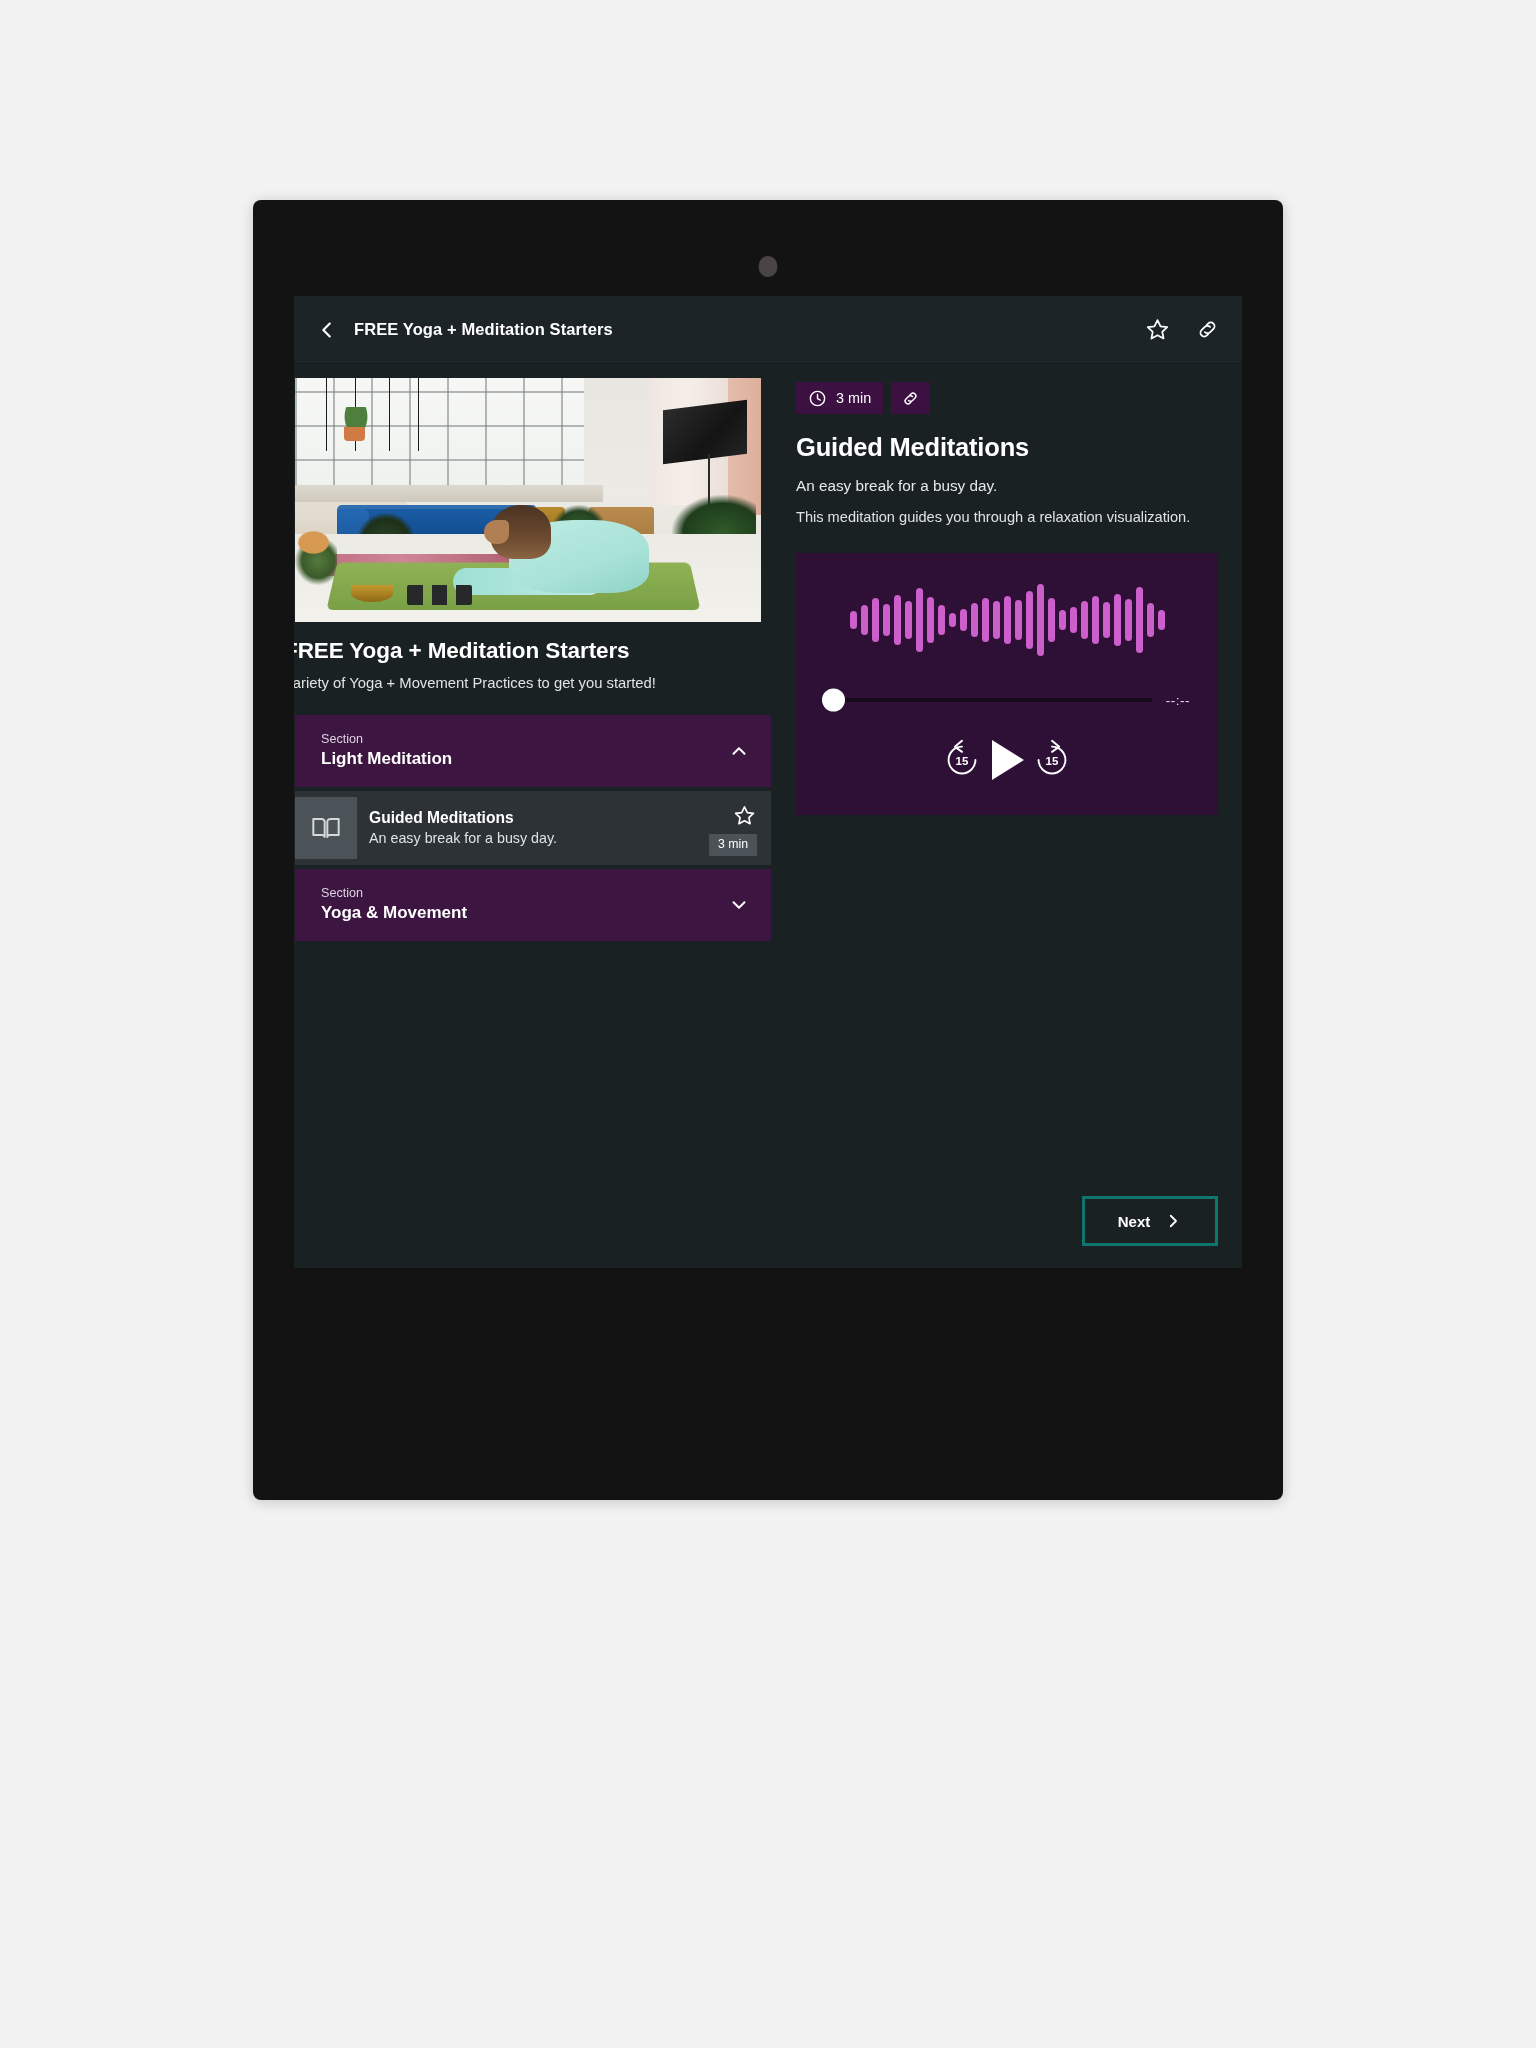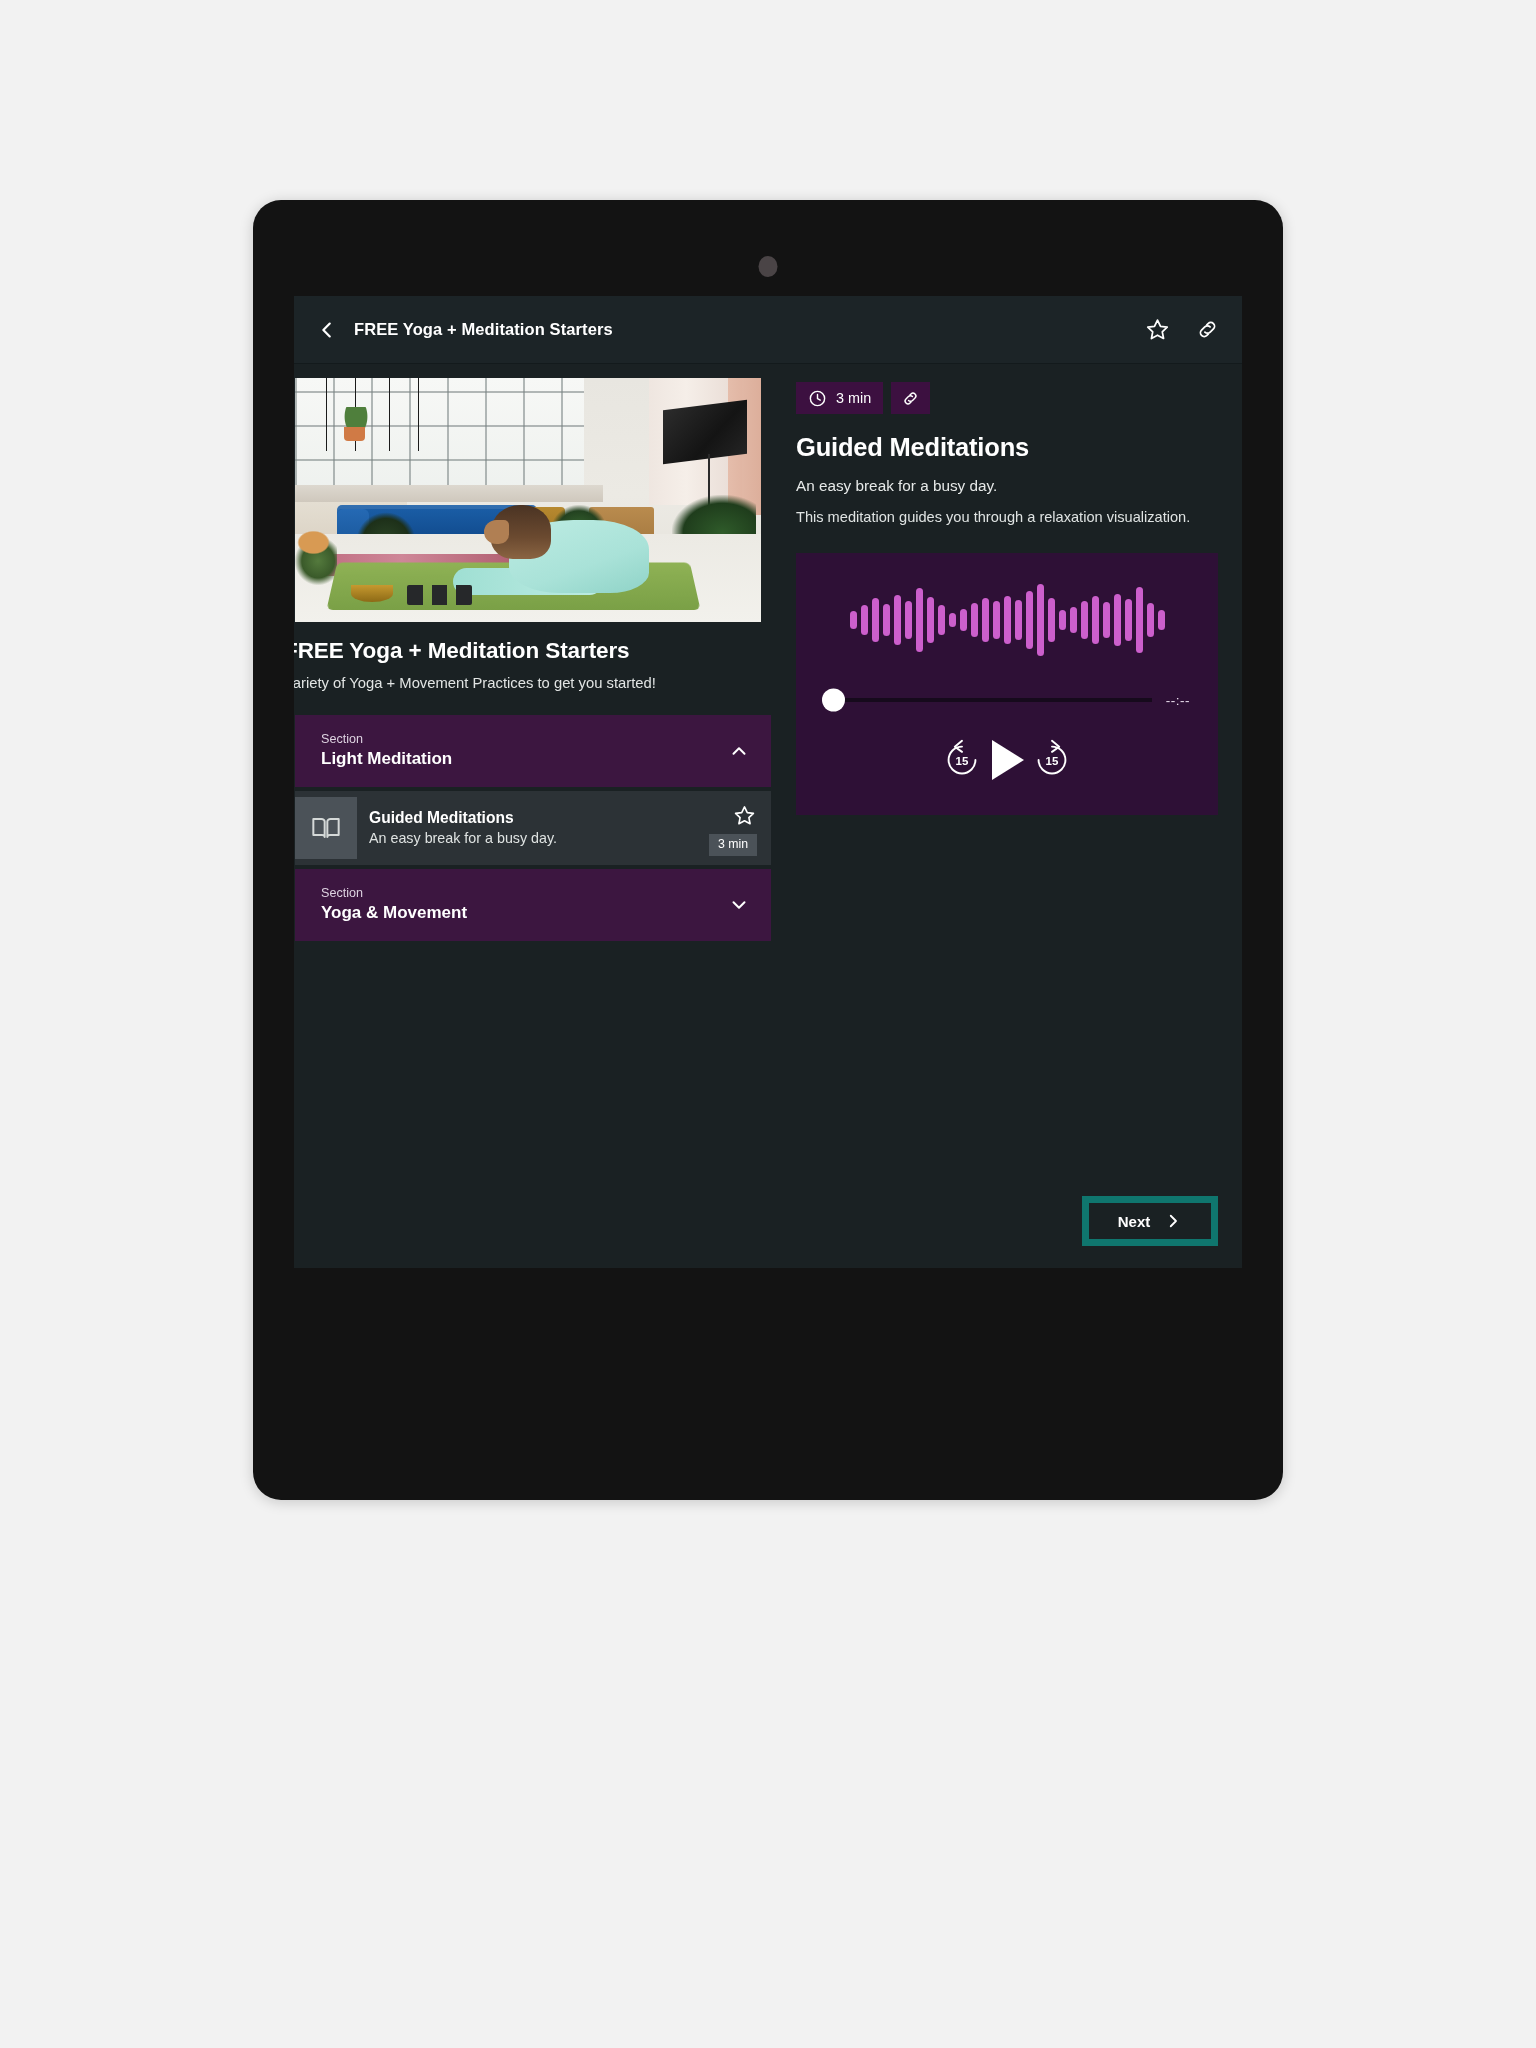--- a/index.html
+++ b/index.html
@@ -20,21 +20,21 @@
   }
 
   
   .tablet-frame {
     position: absolute;
     left: 253px;
     top: 200px;
     width: 1030px;
     height: 1300px;
     background: #131313;
-    border-radius: 28px;
+    border-radius: 8px;
     box-shadow: 0 2px 14px rgba(0,0,0,0.18);
   }
 
   .camera-dot {
     position: absolute;
     left: 50%;
     top: 56px;
     transform: translateX(-50%);
     width: 19px;
     height: 21px;
@@ -487,21 +487,21 @@
     height: 50px;
     width: 278px;
     border: none;
     cursor: pointer;
     display: flex; align-items: center; justify-content: center;
     font-family: "Liberation Sans", sans-serif;
   }
   .btn-next {
     background: transparent;
     color: #ffffff;
-    border: 7px solid #0f766e;
+    border: 3px solid #0f766e;
     height: 50px;
     width: 136px;
     cursor: pointer;
     display: flex; align-items: center; justify-content: center; gap: 14px;
     font-family: "Liberation Sans", sans-serif;
   }
   .btn-next-label { font-size: 15px; font-weight: bold; }
 </style>
 </head>
 <body>

